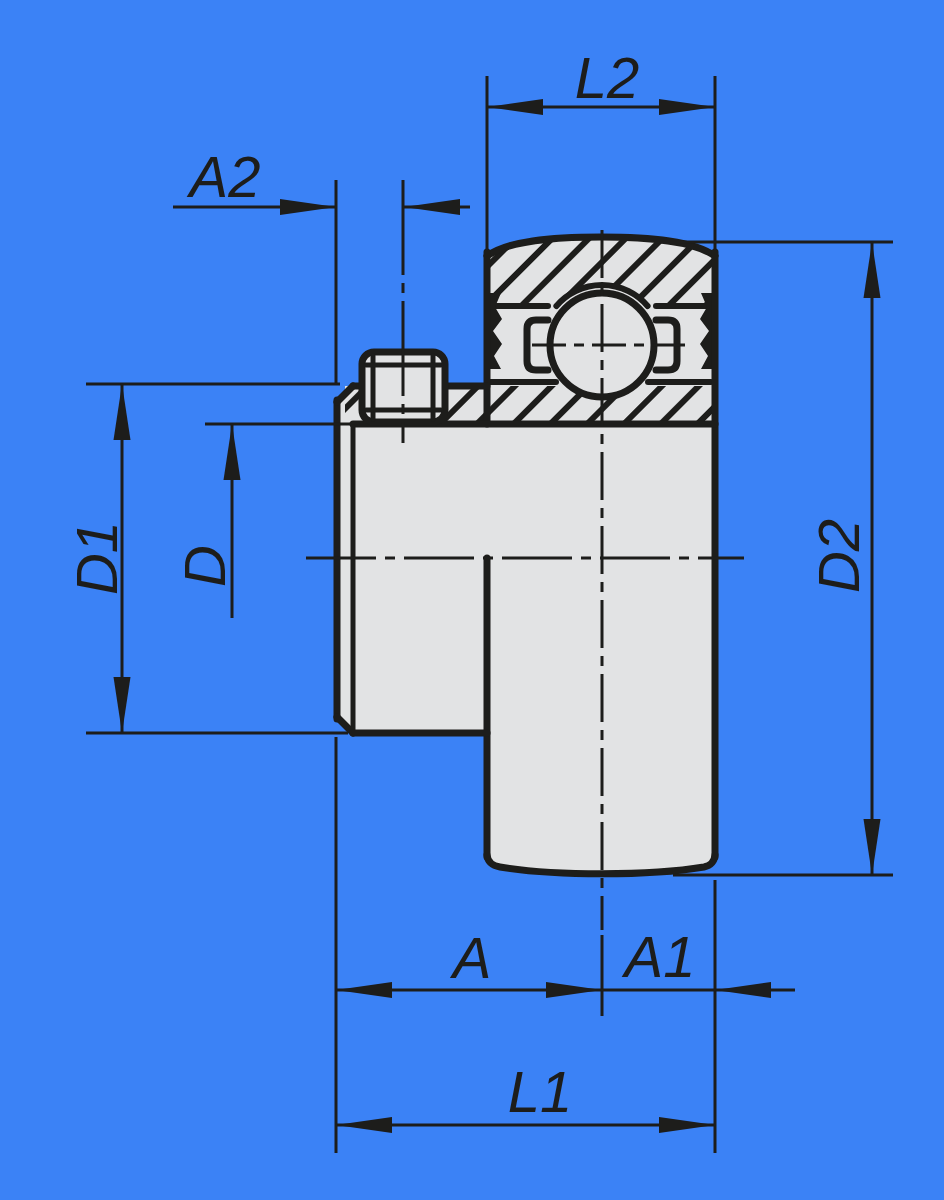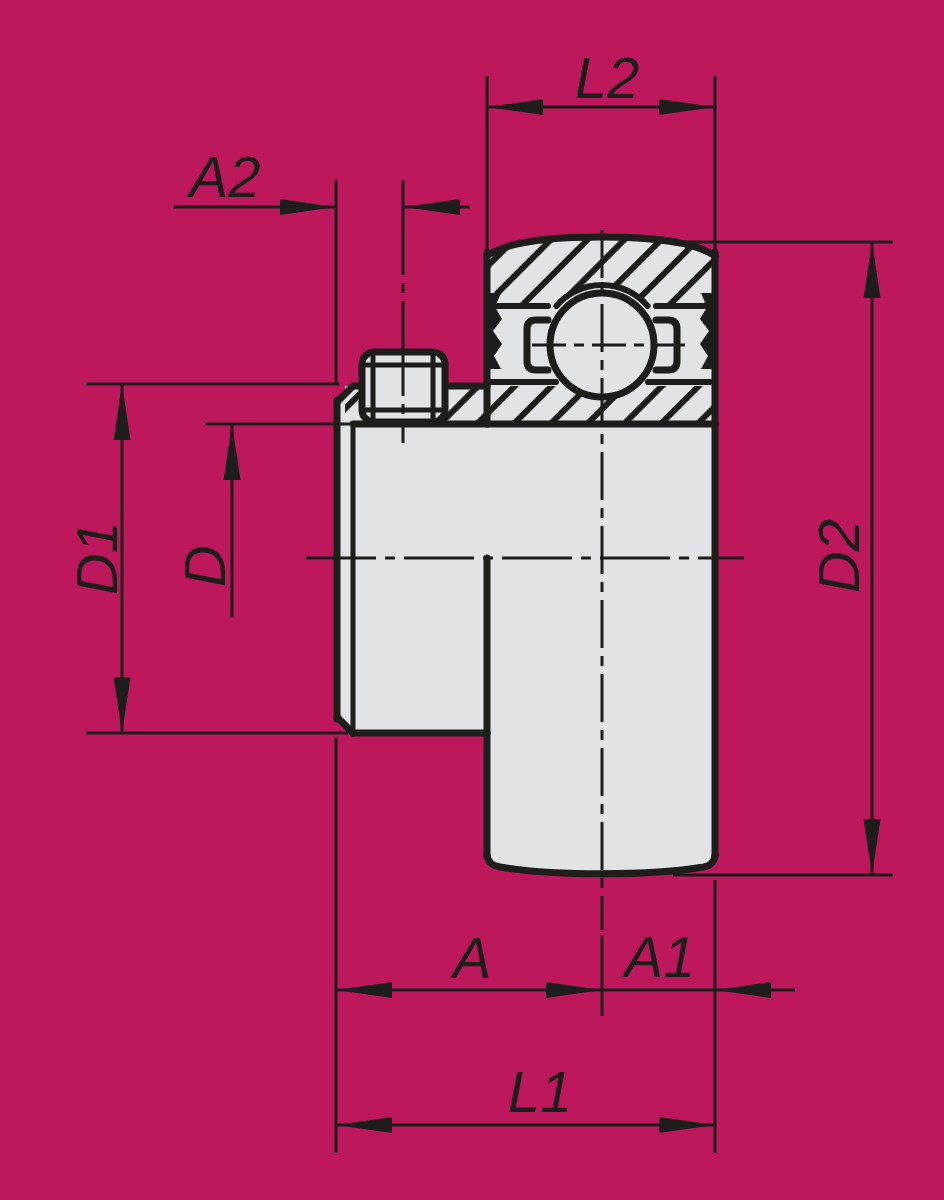--- a/index.html
+++ b/index.html
@@ -1,16 +1,16 @@
 <!DOCTYPE html>
 <html><head>
 <meta charset="utf-8">
 <style>
   html,body{margin:0;padding:0;background:#ffffff;}
-  .stage{width:944px;height:1200px;position:relative;background:#be185d;overflow:hidden;}
+  .stage{width:944px;height:1200px;position:relative;background:#3b82f6;overflow:hidden;}
   svg{display:block;}
   .fillgray{fill:#e2e3e4;}
   .ol7{fill:none;stroke:#1d1d1b;stroke-width:7;stroke-linecap:round;stroke-linejoin:round;}
   .ol6{fill:none;stroke:#1d1d1b;stroke-width:6;stroke-linecap:round;stroke-linejoin:round;}
   .ol5{fill:none;stroke:#1d1d1b;stroke-width:5;stroke-linecap:round;stroke-linejoin:round;}
   .thin{fill:none;stroke:#1d1d1b;stroke-width:3;stroke-linecap:butt;}
   .cline{fill:none;stroke:#1d1d1b;stroke-width:3;stroke-linecap:butt;}
   .arrow{fill:#1d1d1b;stroke:none;}
   .sealfill{fill:#1d1d1b;stroke:none;}
   .dimtext{font-family:"Liberation Sans",sans-serif;font-style:italic;font-size:58px;

